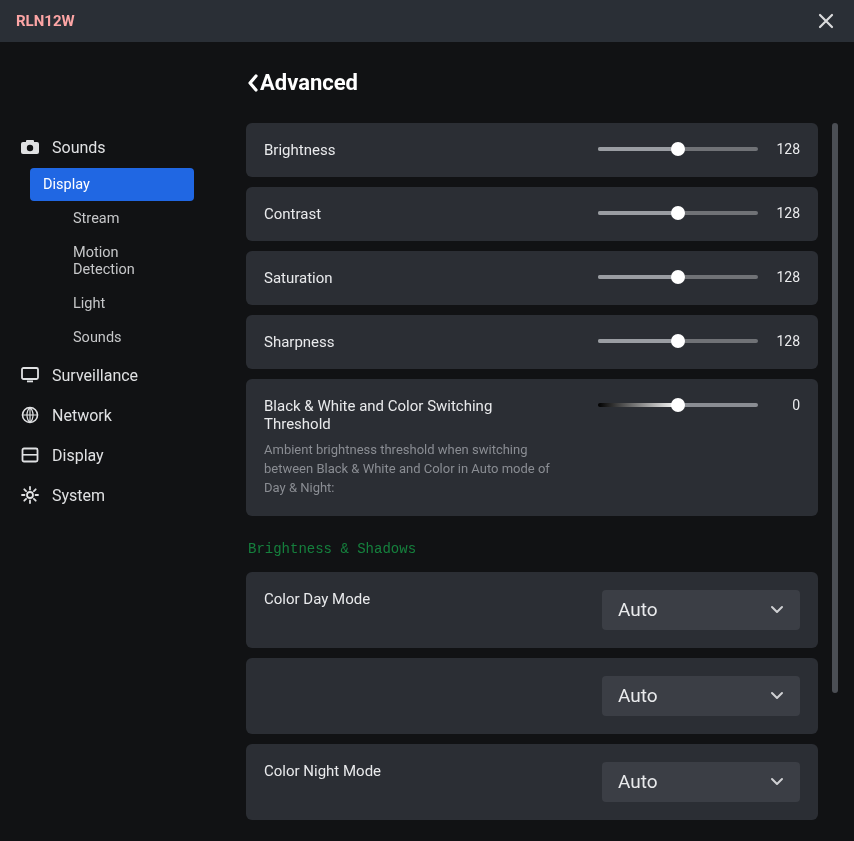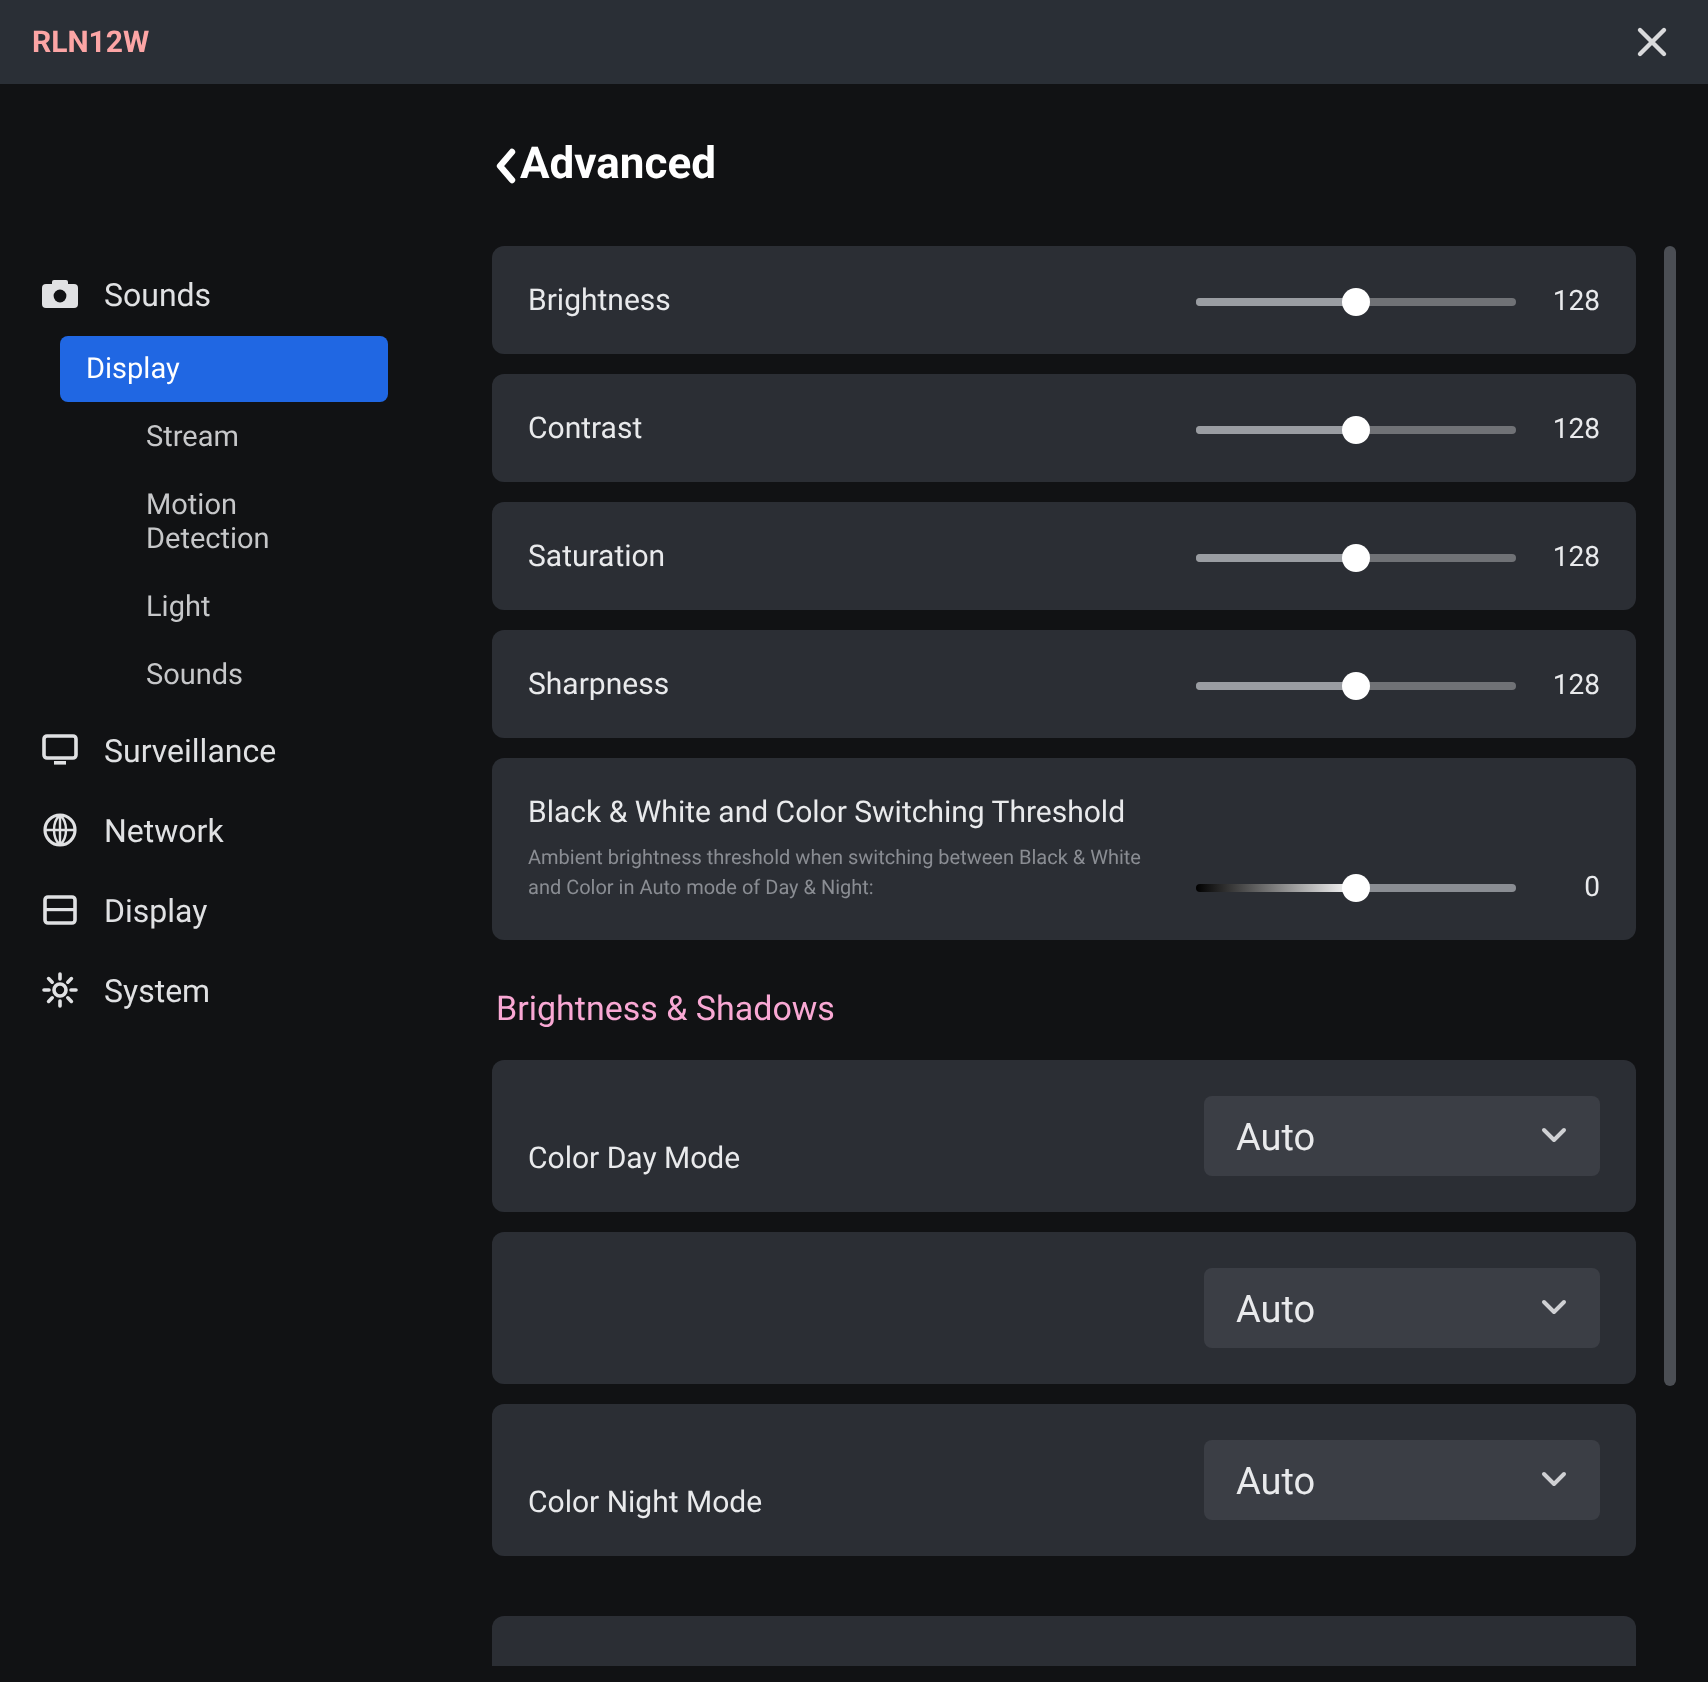--- a/index.html
+++ b/index.html
@@ -108,36 +108,36 @@
   }
   .content {
     padding-right: 24px;
   }
   .card {
     background: #2b2e34;
     border-radius: 6px;
     padding: 18px 18px;
     margin-bottom: 10px;
     display: flex;
-    align-items: flex-end;
-    gap: 20px;
+    align-items: flex-start;
+    gap: 38px;
   }
   .card-label {
     font-size: 15px;
     color: #e9eaec;
     flex: 0 0 230px;
   }
   .card-text-col { flex: 1; }
   .card-title2 {
     font-size: 15px;
     color: #e9eaec;
     margin-bottom: 8px;
   }
   .card-desc {
-    font-size: 10px;
+    font-size: 13px;
     color: #8a8d93;
     line-height: 1.45;
   }
   .slider-wrap {
     flex: 1;
     display: flex;
     align-items: center;
     gap: 14px;
     justify-content: flex-end;
   }
@@ -169,24 +169,25 @@
   .slider.gradient {
     background: linear-gradient(to right, #000 0%, #fff 50%, #8a8d93 50%, #8a8d93 100%);
   }
   .slider-value {
     width: 28px;
     text-align: right;
     font-size: 14px;
     color: #e9eaec;
   }
   .section-title {
-    font-size: 17px;
-    color: #f9a8d4;
+    font-size: 14px;
+    color: #15803d;
     margin: 25px 0 15px 0;
     padding-left: 2px;
+    font-family: Liberation Mono, monospace;
   }
   .select {
     width: 198px;
     height: 40px;
     background: #3b3e45;
     border-radius: 4px;
     display: flex;
     align-items: center;
     justify-content: space-between;
     padding: 0 16px;

